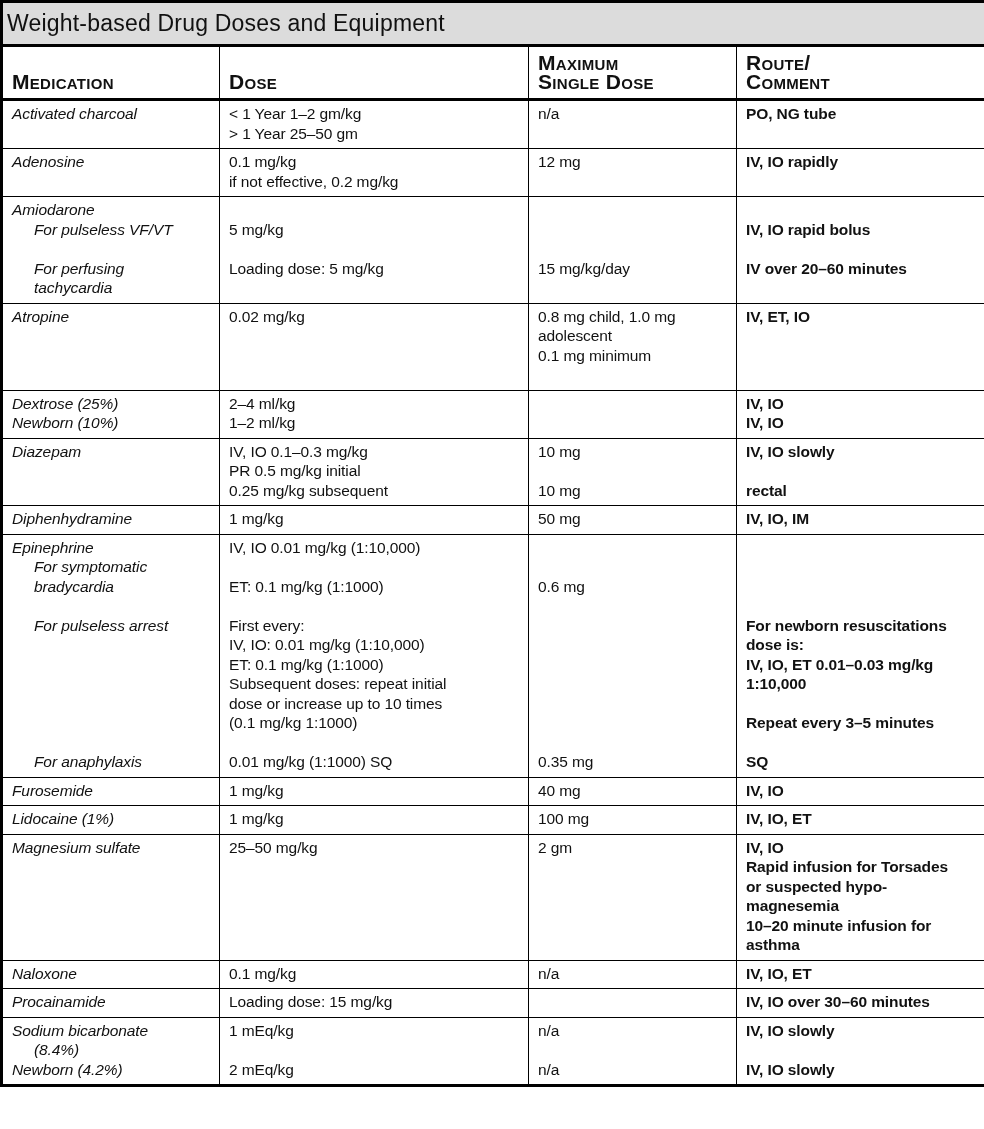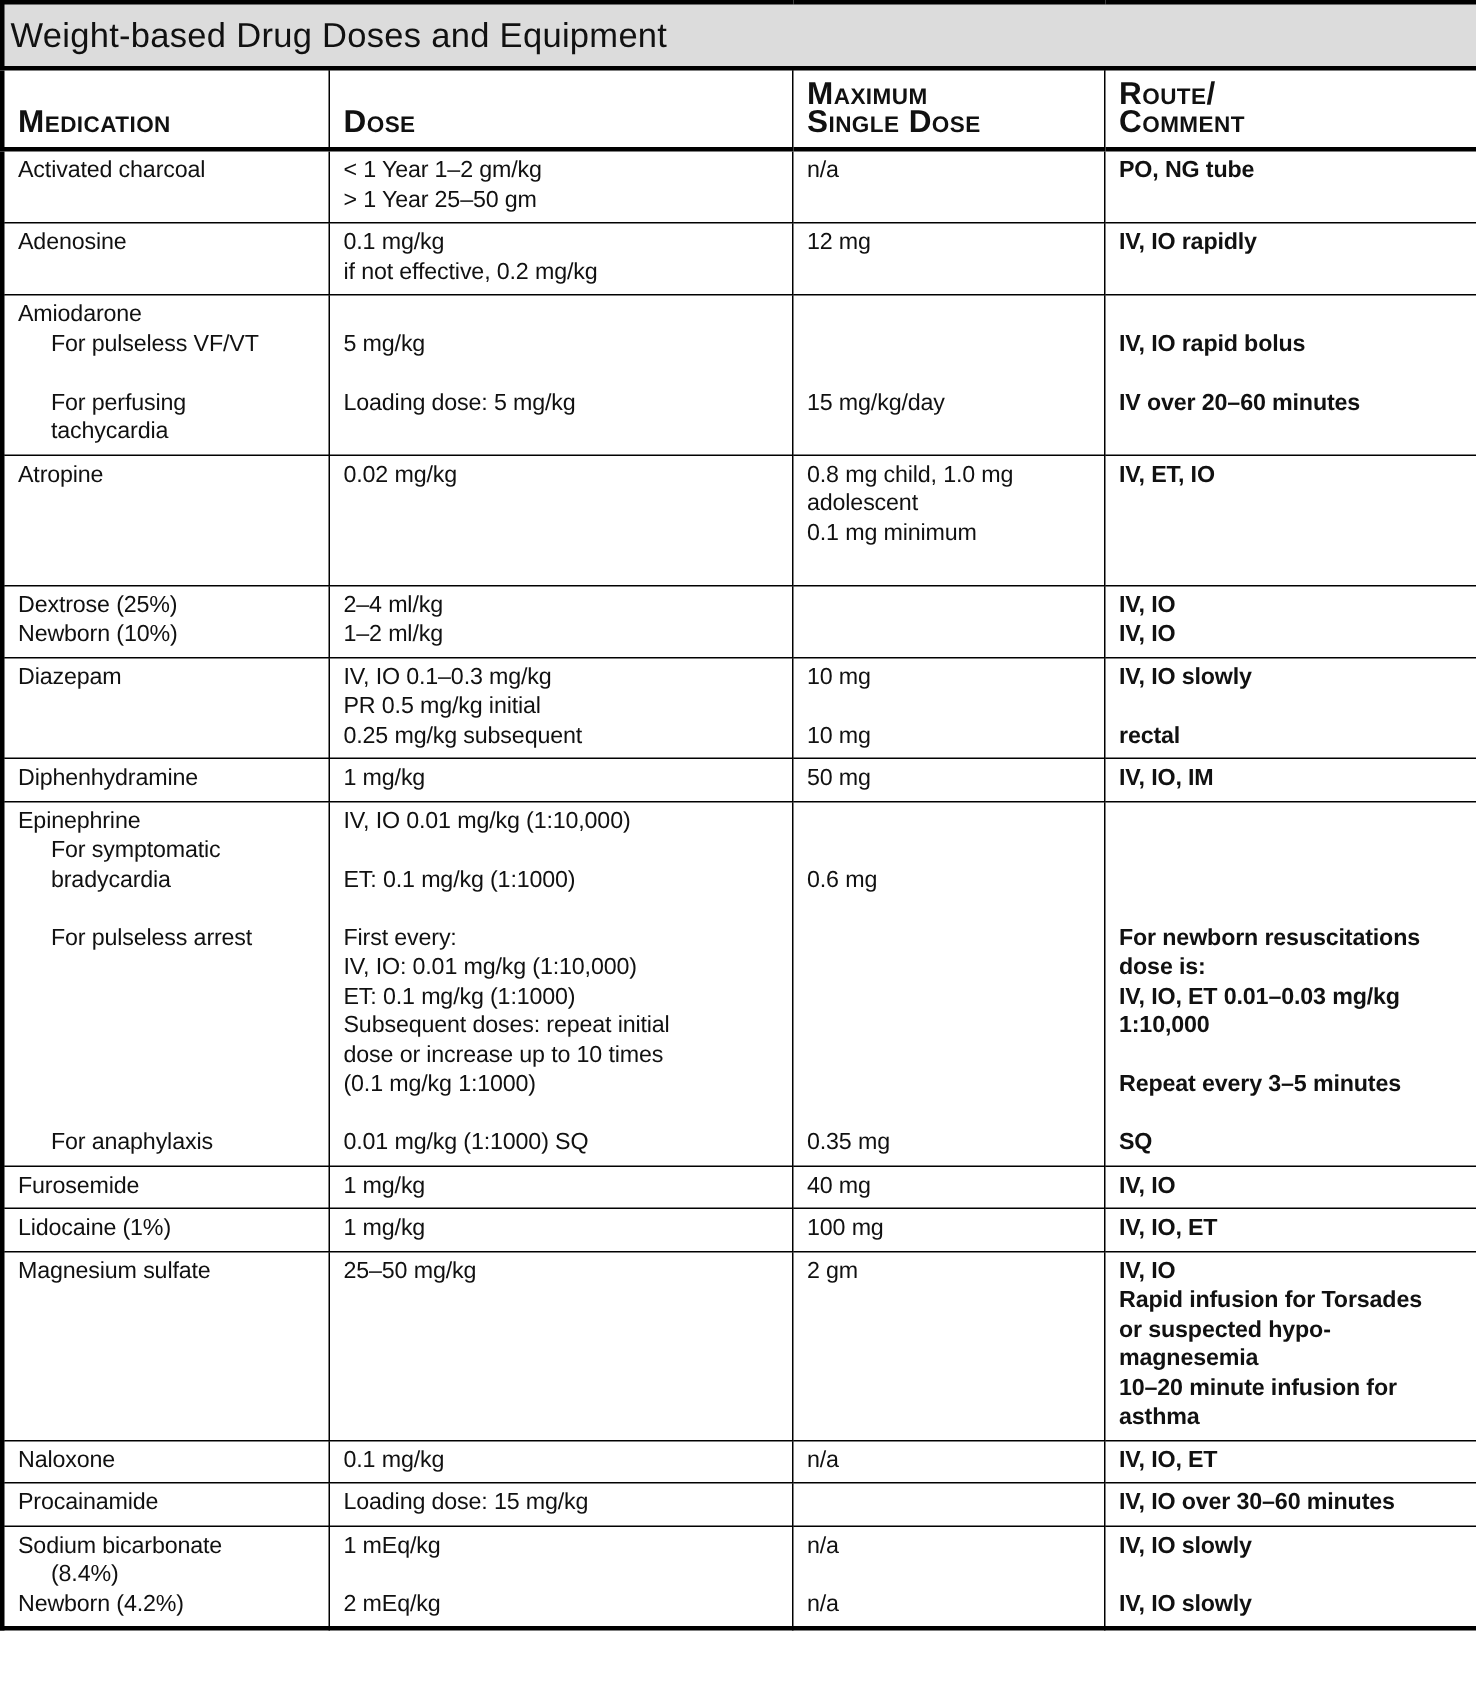--- a/index.html
+++ b/index.html
@@ -35,21 +35,21 @@
     font-variant: small-caps;
     letter-spacing: 0.3px;
     line-height: 19px;
   }
   tr.header-row th:first-child { border-left: none; }
   tbody td {
     border: 1px solid #000;
     vertical-align: top;
     padding: 3px 9px 5px 9px;
   }
-  tbody tr td:first-child { border-left: none; }
+  tbody tr td:first-child { border-left: none; font-style: italic; }
   tbody tr td:last-child { border-right: none; font-weight: bold; }
   .line {
     font-size: 15.5px;
     line-height: 19.5px;
     min-height: 19.5px;
     white-space: pre-wrap;
     letter-spacing: -0.1px;
   }
   .line.indent { padding-left: 22px; }
 </style>

